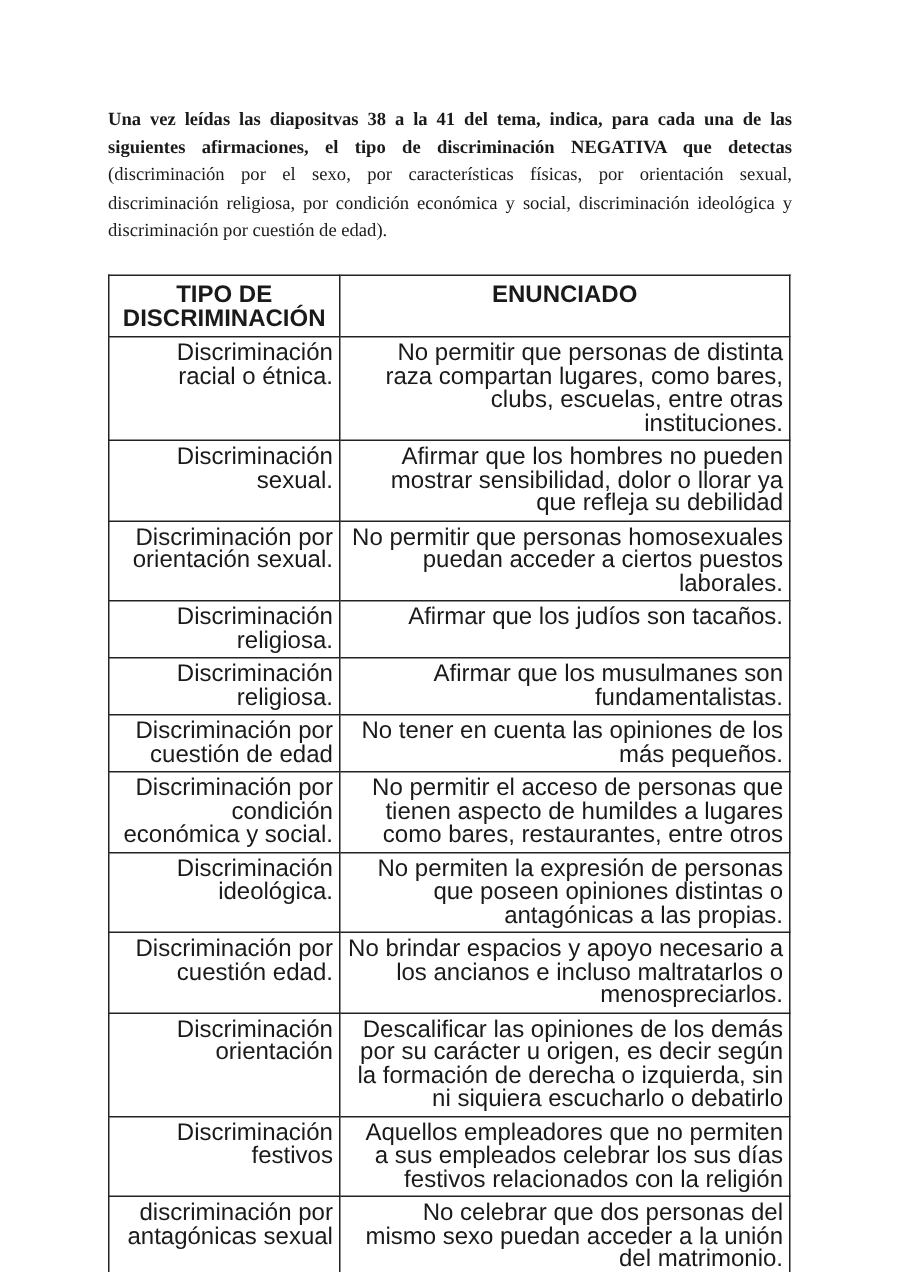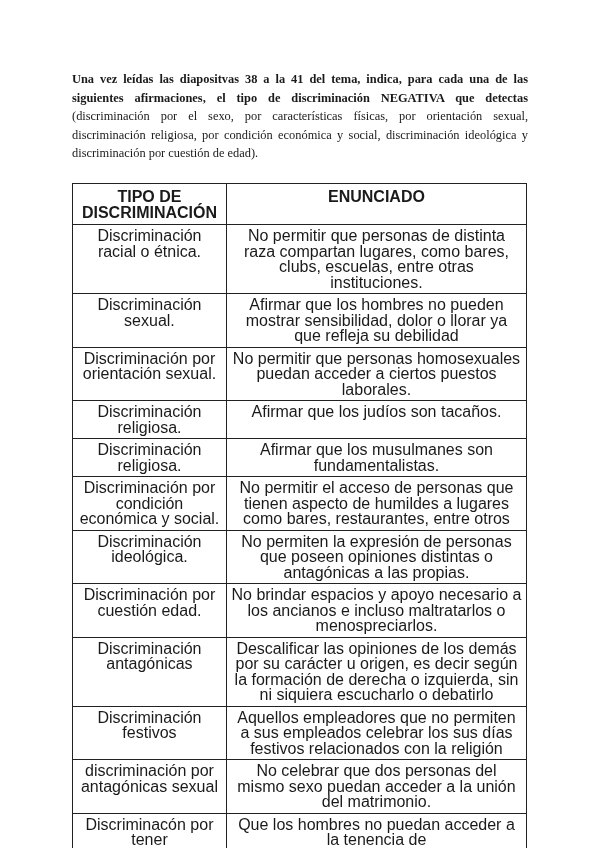--- a/index.html
+++ b/index.html
@@ -35,21 +35,21 @@
       width: 455px;
       border-collapse: collapse;
       font-size: 16px;
       line-height: 15.5px;
       padding-left: 48px;
     }
     table.disc th, table.disc td {
       border: 1px solid #222;
       vertical-align: top;
       padding: 3px 4px 3px 4px;
-      text-align: center;
+      text-align: right;
     }
     table.disc th {
       font-weight: bold;
       text-align: center;
       padding-top: 5px;
       padding-bottom: 4px;
     }
     table.disc col.c1 { width: 154px; }
     table.disc col.c2 { width: 301px; }
     tr.cut td {
@@ -89,33 +89,37 @@
       </tr>
     <tr>
         <td>Discriminación religiosa.</td>
         <td>Afirmar que los judíos son tacaños.</td>
       </tr>
     <tr>
         <td>Discriminación religiosa.</td>
         <td>Afirmar que los musulmanes son fundamentalistas.</td>
       </tr>
     <tr>
+        <td>Discriminación por cuestión de edad</td>
+        <td>No tener en cuenta las opiniones de los más pequeños.</td>
+      </tr>
+    <tr>
         <td>Discriminación por condición económica y social.</td>
         <td>No permitir el acceso de personas que tienen aspecto de humildes a lugares como bares, restaurantes, entre otros</td>
       </tr>
     <tr>
         <td>Discriminación ideológica.</td>
         <td>No permiten la expresión de personas que poseen opiniones distintas o antagónicas a las propias.</td>
       </tr>
     <tr>
         <td>Discriminación por cuestión edad.</td>
         <td>No brindar espacios y apoyo necesario a los ancianos e incluso maltratarlos o menospreciarlos.</td>
       </tr>
     <tr>
-        <td>Discriminación antagónicas</td>
+        <td>Discriminación orientación</td>
         <td>Descalificar las opiniones de los demás por su carácter u origen, es decir según la formación de derecha o izquierda, sin ni siquiera escucharlo o debatirlo</td>
       </tr>
     <tr>
         <td>Discriminación festivos</td>
         <td>Aquellos empleadores que no permiten a sus empleados celebrar los sus días festivos relacionados con la religión</td>
       </tr>
     <tr>
         <td>discriminación por antagónicas sexual</td>
         <td>No celebrar que dos personas del mismo sexo puedan acceder a la unión del matrimonio.</td>
       </tr>

